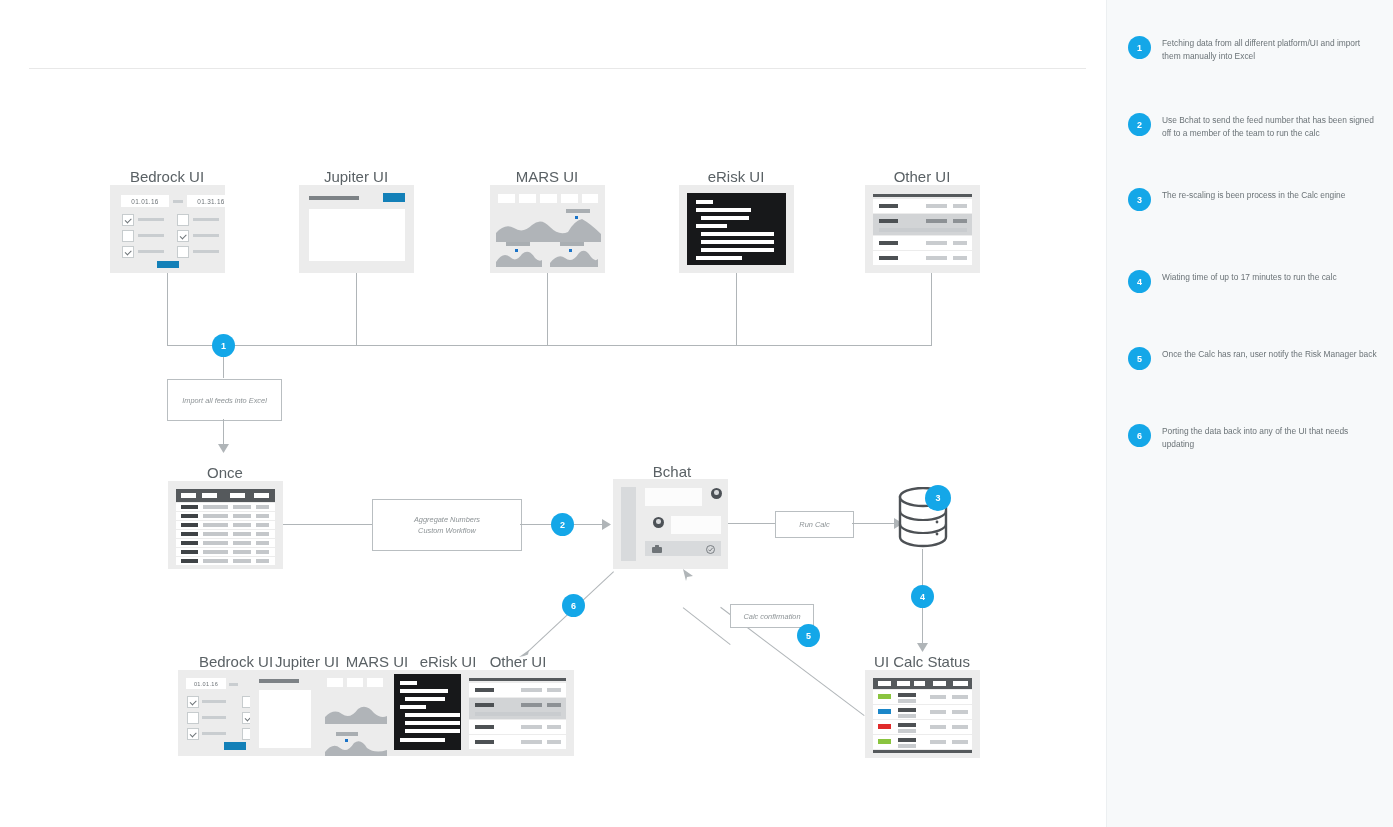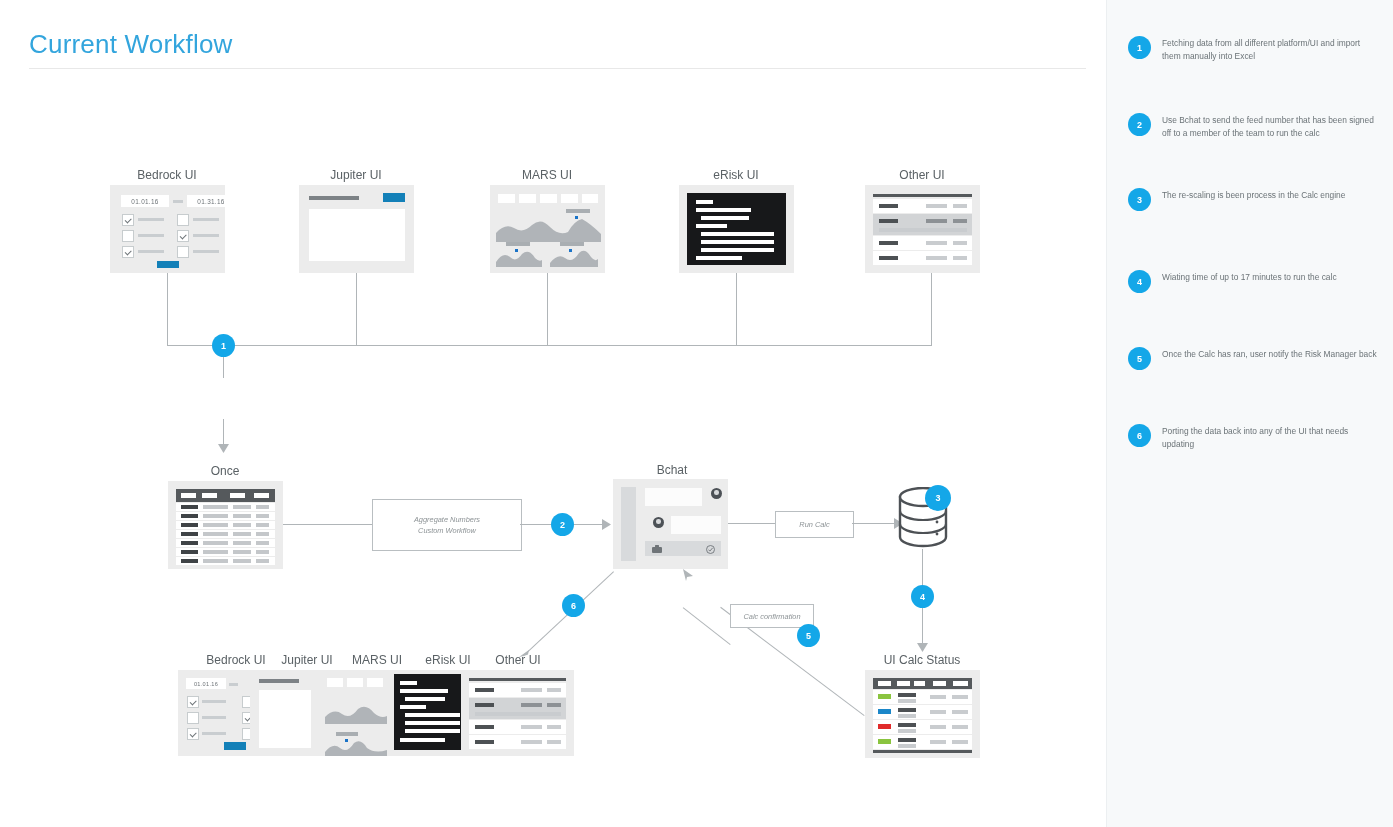--- a/index.html
+++ b/index.html
@@ -32,21 +32,21 @@
     background:#14a7e8;color:#fff;font-size:9px;font-weight:700;
     display:flex;align-items:center;justify-content:center;
   }
   .legend-text{
     position:absolute;left:34px;top:1px;width:216px;
     font-size:8.4px;line-height:13px;color:#6b7377;
   }
 
   
   .node-label{
-    position:absolute;font-size:12px;color:#5a6165;text-align:center;
+    position:absolute;font-size:15px;color:#5a6165;text-align:center;
   }
   .proc-box{
     position:absolute;border:1px solid #b9bec1;background:#fff;
     display:flex;align-items:center;justify-content:center;text-align:center;
   }
   .proc-box span{
     font-size:7.4px;font-style:italic;color:#8d9396;line-height:11px;
   }
 
   
@@ -120,21 +120,20 @@
   .st-chip{position:absolute;height:5px;}
 
   
   .db{position:absolute;}
 </style>
 </head>
 <body>
 
 <div class="canvas">
 
-  <div class="page-title">Current Workflow</div>
   <div class="title-rule"></div>
 
   <div class="sidebar">
     <div class="legend-item" style="top:36px">
       <div class="legend-bullet">1</div>
       <div class="legend-text">Fetching data from all different platform/UI and import them manually into Excel</div>
     </div>
     <div class="legend-item" style="top:113px">
       <div class="legend-bullet">2</div>
       <div class="legend-text">Use Bchat to send the feed number that has been signed off to a member of the team to run the calc</div>
@@ -259,20 +258,23 @@
   <div class="line-v" style="left:167px;top:273px;height:72px"></div>
   <div class="line-v" style="left:356px;top:273px;height:72px"></div>
   <div class="line-v" style="left:547px;top:273px;height:72px"></div>
   <div class="line-v" style="left:736px;top:273px;height:72px"></div>
   <div class="line-v" style="left:931px;top:273px;height:72px"></div>
   <div class="line-h" style="left:167px;top:345px;width:765px"></div>
   <div class="line-v" style="left:223px;top:345px;height:33px"></div>
 
   <div class="marker m-sm" style="left:212px;top:334px">1</div>
 
+  <div class="proc-box" style="left:167px;top:379px;width:113px;height:40px">
+    <span>Import all feeds into Excel</span>
+  </div>
   <div class="line-v" style="left:223px;top:419px;height:29px"></div>
   <svg style="position:absolute;left:218px;top:444px" width="11" height="9">
     <path d="M5.5 9 L0 0 L11 0 Z" fill="#b0b5b8"></path>
   </svg>
 
   <div class="node-label" style="left:166px;top:464px;width:118px">Once</div>
   <div class="ui-frame" style="left:168px;top:481px;width:115px;height:88px">
     <div class="xl-head" style="left:8px;top:8px;width:99px;height:13px">
       <div class="xl-hcell" style="left:5px;top:4px;width:15px"></div>
       <div class="xl-hcell" style="left:26px;top:4px;width:15px"></div>

